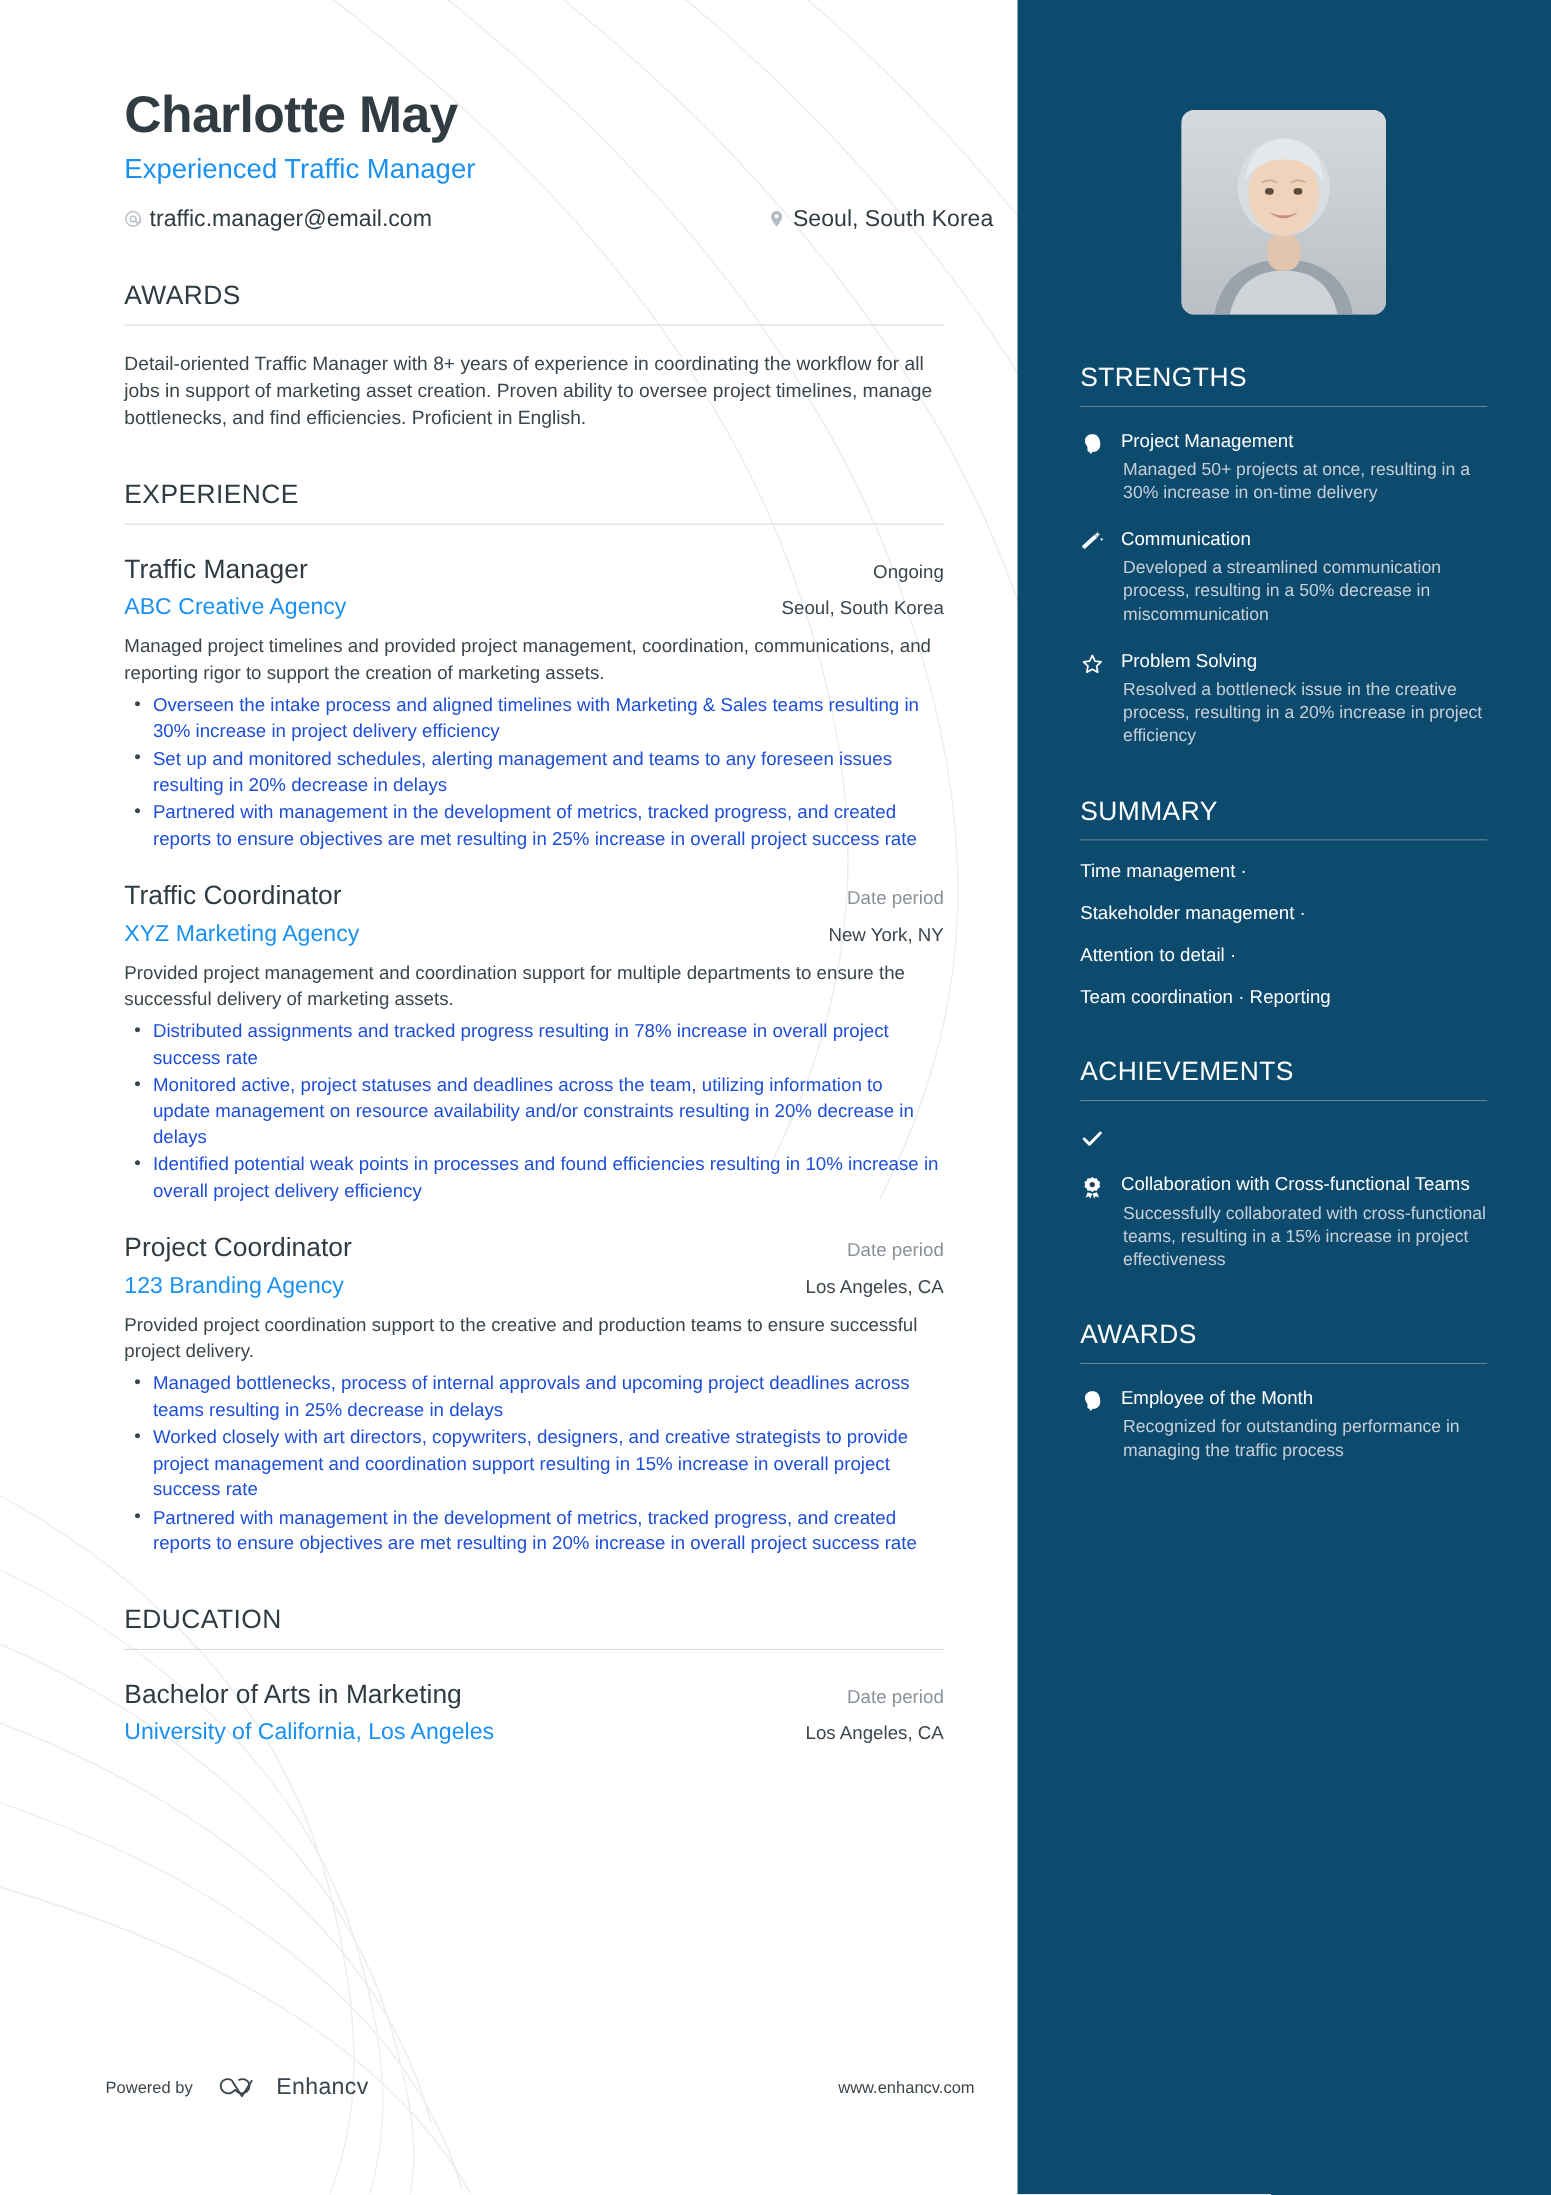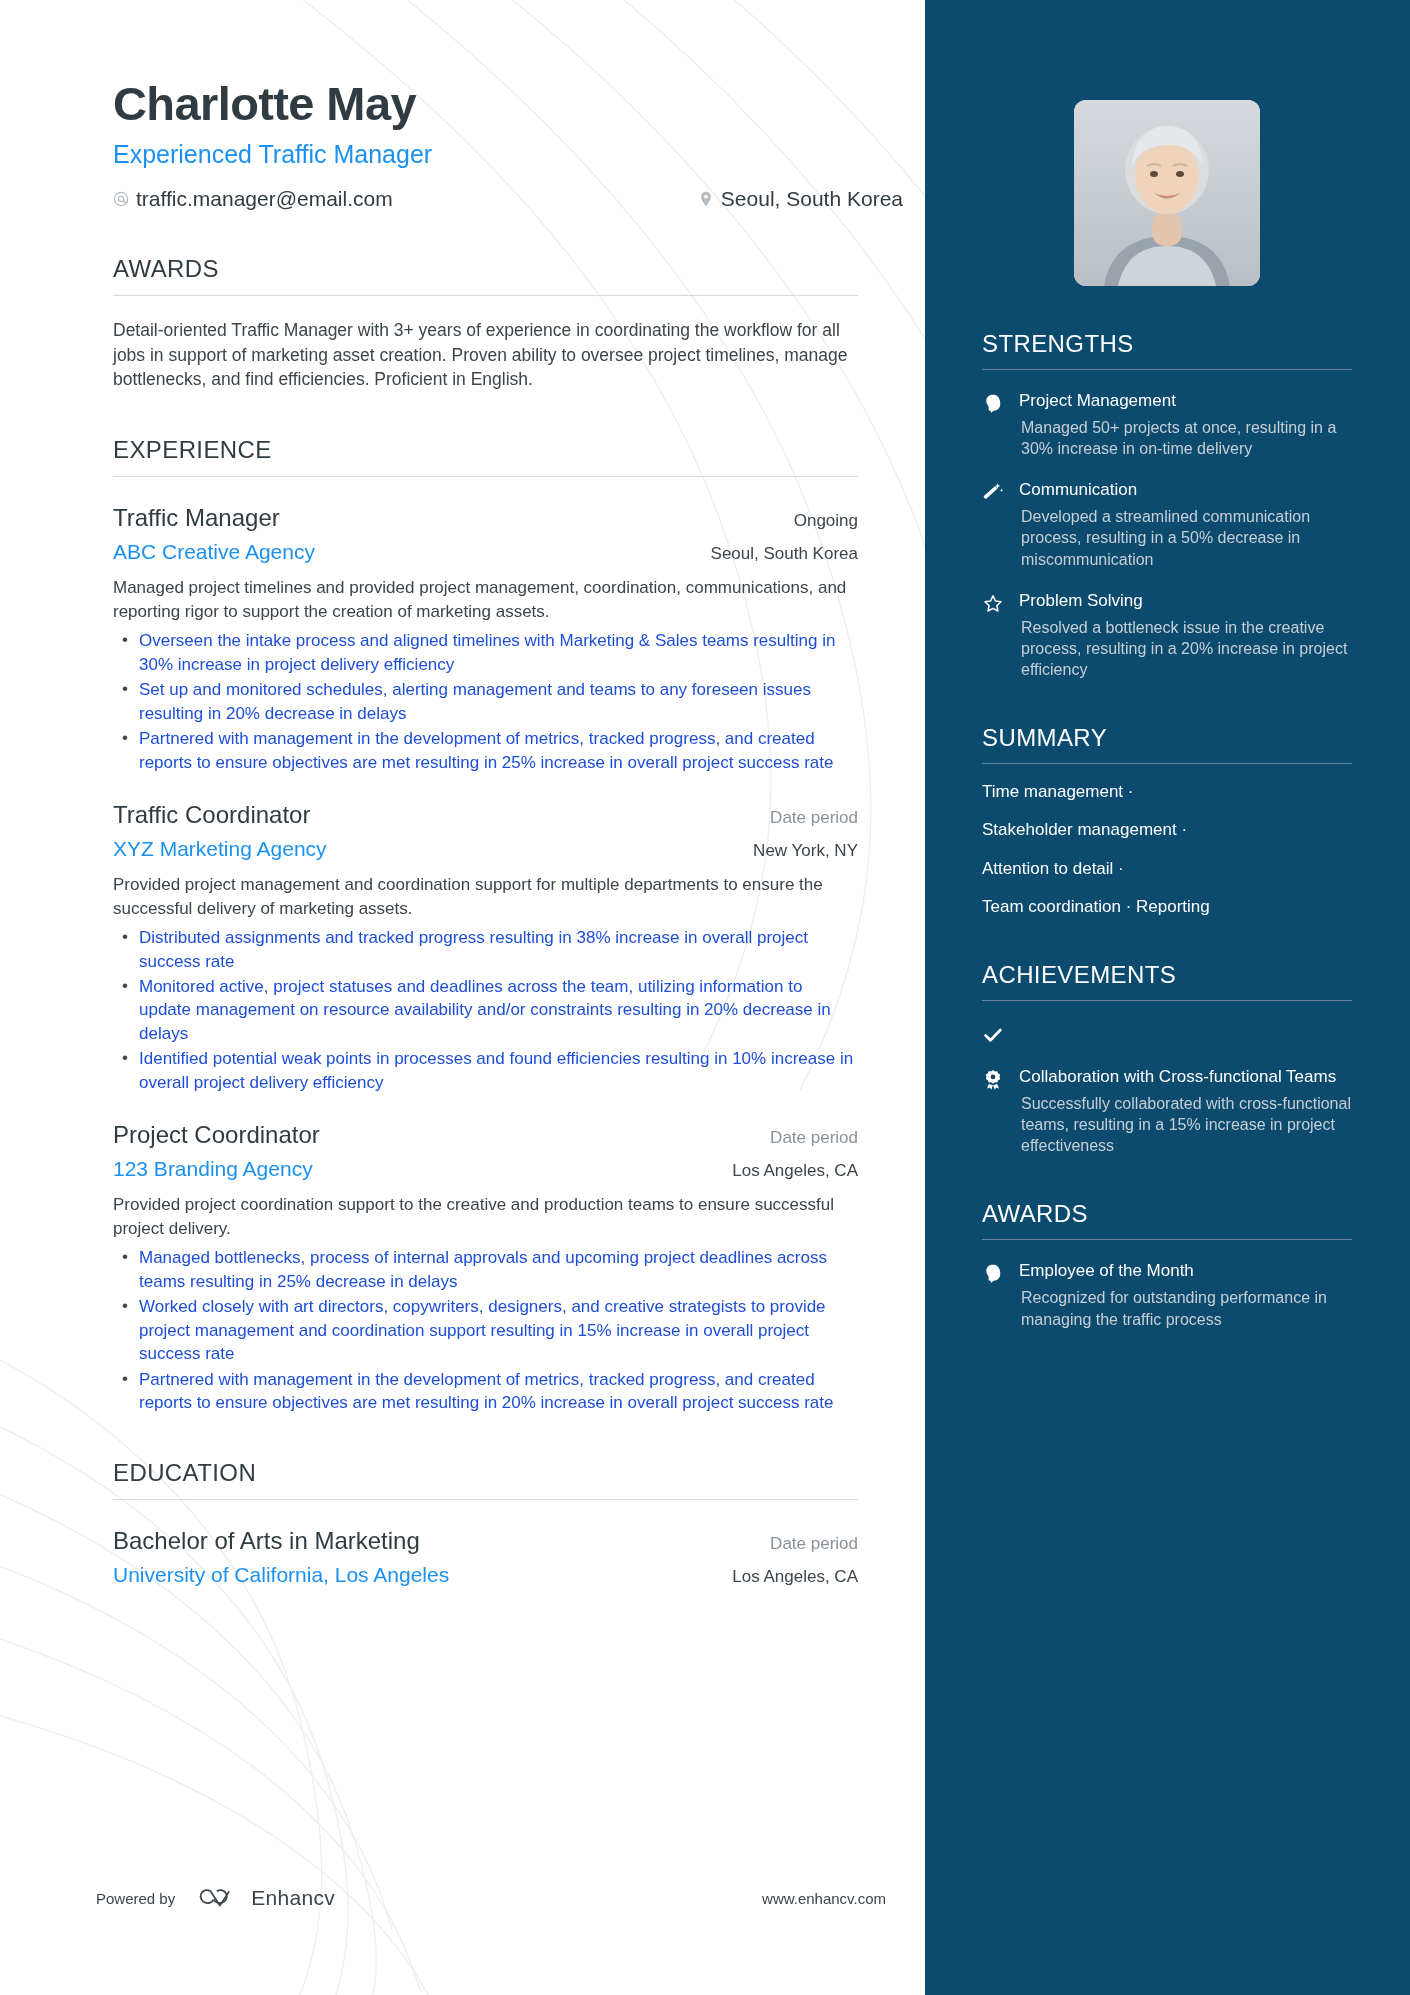--- a/index.html
+++ b/index.html
@@ -313,21 +313,21 @@
             <path d="M7 0.8C4.2 0.8 2 3 2 5.8c0 3.6 5 9.4 5 9.4s5-5.8 5-9.4C12 3 9.8 0.8 7 0.8z M7 7.6a1.9 1.9 0 1 1 0-3.8 1.9 1.9 0 0 1 0 3.8z"></path>
           </svg>
         </span>
         <span>Seoul, South Korea</span>
       </div>
     </div>
 
     <div class="section">
       <div class="section-title">AWARDS</div>
       <div class="section-rule"></div>
-      <div class="summary-text">Detail-oriented Traffic Manager with 3+ years of experience in coordinating the workflow for all jobs in support of marketing asset creation. Proven ability to oversee project timelines, manage bottlenecks, and find efficiencies. Proficient in English.</div>
+      <div class="summary-text">Detail-oriented Traffic Manager with 8+ years of experience in coordinating the workflow for all jobs in support of marketing asset creation. Proven ability to oversee project timelines, manage bottlenecks, and find efficiencies. Proficient in English.</div>
     </div>
 
     <div class="section">
       <div class="section-title">EXPERIENCE</div>
       <div class="section-rule"></div>
 
       <div class="entry">
         <div class="entry-line">
           <div class="entry-role">Traffic Manager</div>
           <div class="entry-date dark">Ongoing</div>
@@ -348,21 +348,21 @@
         <div class="entry-line">
           <div class="entry-role">Traffic Coordinator</div>
           <div class="entry-date">Date period</div>
         </div>
         <div class="entry-line2">
           <div class="entry-company">XYZ Marketing Agency</div>
           <div class="entry-location">New York, NY</div>
         </div>
         <div class="entry-desc">Provided project management and coordination support for multiple departments to ensure the successful delivery of marketing assets.</div>
         <ul class="bullets">
-          <li>Distributed assignments and tracked progress resulting in 38% increase in overall project success rate</li>
+          <li>Distributed assignments and tracked progress resulting in 78% increase in overall project success rate</li>
           <li>Monitored active, project statuses and deadlines across the team, utilizing information to update management on resource availability and/or constraints resulting in 20% decrease in delays</li>
           <li>Identified potential weak points in processes and found efficiencies resulting in 10% increase in overall project delivery efficiency</li>
         </ul>
       </div>
 
       <div class="entry">
         <div class="entry-line">
           <div class="entry-role">Project Coordinator</div>
           <div class="entry-date">Date period</div>
         </div>

